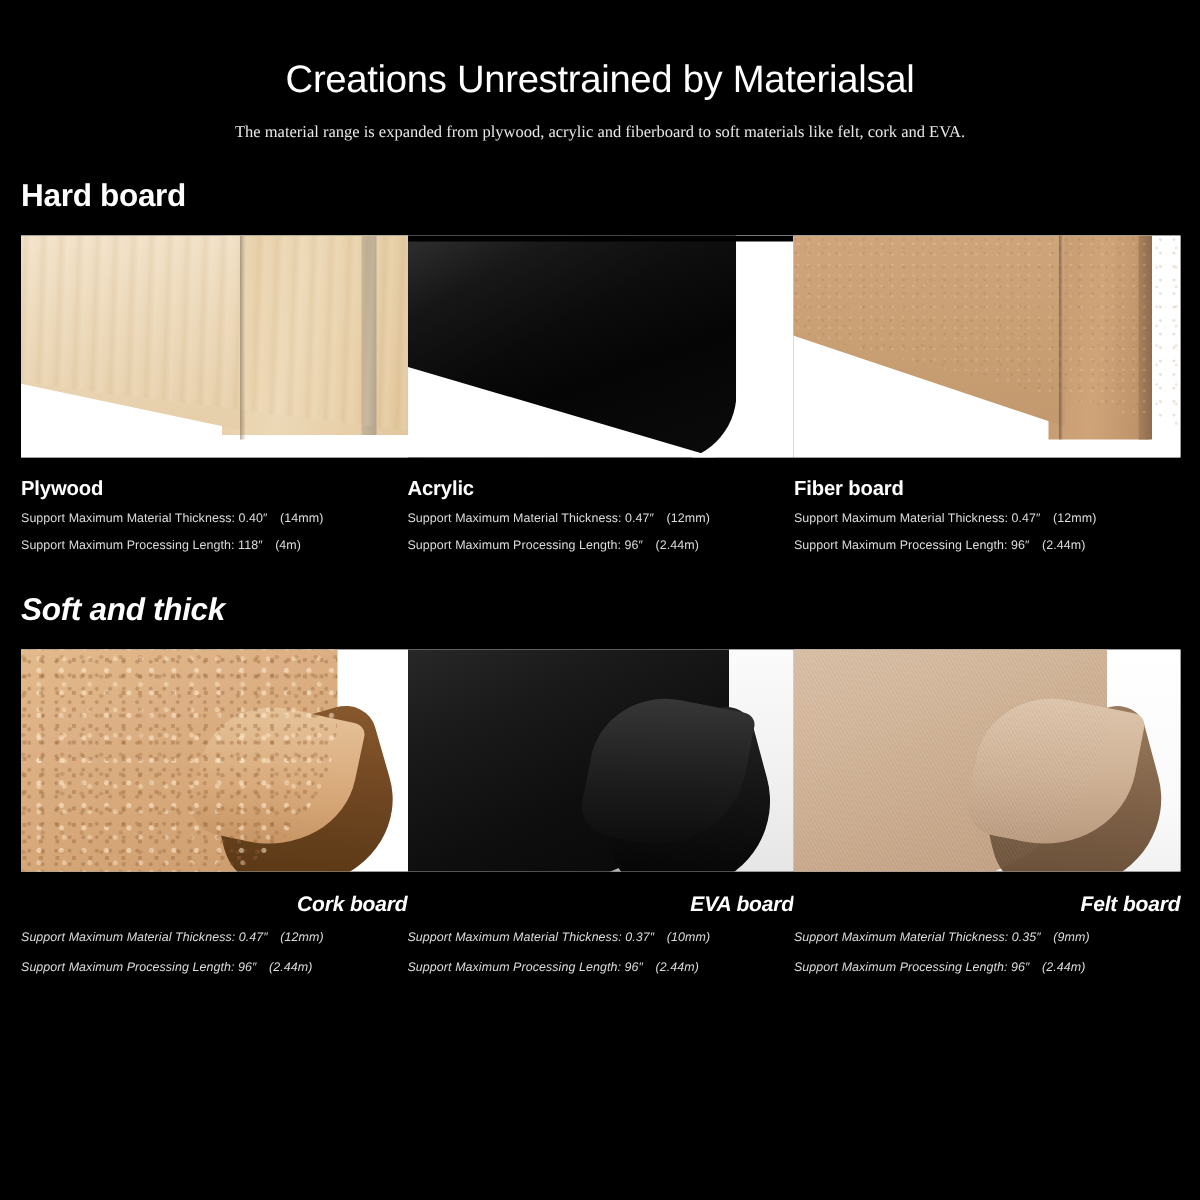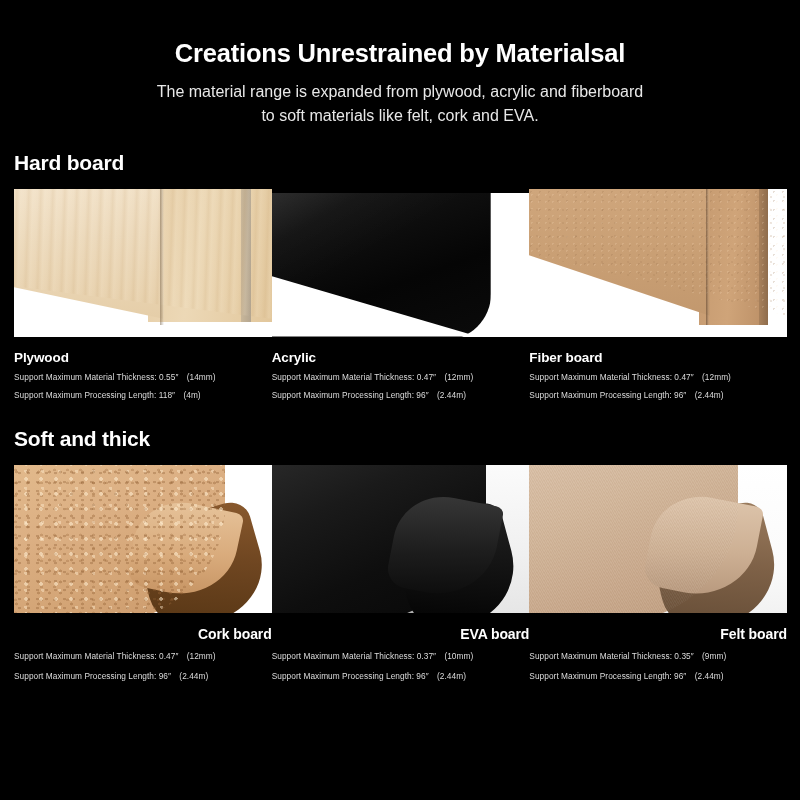--- a/index.html
+++ b/index.html
@@ -9,43 +9,44 @@
     font-family: "Liberation Sans", sans-serif;
     overflow: hidden;
   }
   .page { position: relative; width: 800px; height: 800px; background: #000; }
 
   
   .header { padding-top: 38px; text-align: center; }
   .title {
     color: #fff;
     font-size: 25.5px;
-    font-weight: 700;
+    font-weight: 400;
     letter-spacing: -0.2px;
     line-height: 1.2;
   }
   .subtitle {
     color: #e8e8e8;
-    font-size: 16px;
+    font-size: 11px;
     font-weight: 400;
     line-height: 1.5;
     margin: 11px auto 14px;
     width: 500px;
+    font-family: Liberation Serif, serif;
   }
 
   
   .section-title {
     color: #fff;
     font-size: 21px;
     font-weight: 700;
     letter-spacing: -0.2px;
     margin-left: 14px;
   }
   .sec-hard { margin-top: 23px; }
-  .sec-soft { margin-top: 26px; }
+  .sec-soft { margin-top: 26px; font-style: italic; }
 
   .grid {
     display: grid;
     grid-template-columns: repeat(3, 1fr);
     column-gap: 0;
     margin: 14px 13px 0 14px;
   }
 
   .card { background: #000; }
   .thumb {
@@ -255,21 +256,21 @@
       <div class="card">
         <div class="thumb">
           <div class="ply-bg"></div>
           <div class="ply-back"></div>
           <div class="ply-back-edge"></div>
           <div class="ply-front"></div>
           <div class="ply-grain"></div>
           <div class="ply-seam"></div>
         </div>
         <div class="card-name">Plywood</div>
-        <div class="spec">Support Maximum Material Thickness: 0.55″　(14mm)</div>
+        <div class="spec">Support Maximum Material Thickness: 0.40″　(14mm)</div>
         <div class="spec">Support Maximum Processing Length: 118″　(4m)</div>
       </div>
 
       <div class="card">
         <div class="thumb">
           <div class="acr-bg"></div>
           <div class="acr-sheet"></div>
           <div class="acr-bevel"></div>
           <div class="acr-cut"></div>
           <div class="acr-topgap"></div>

